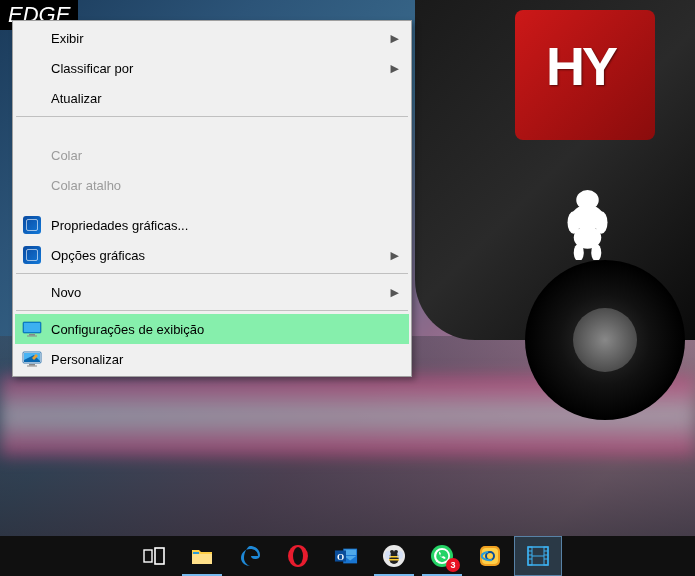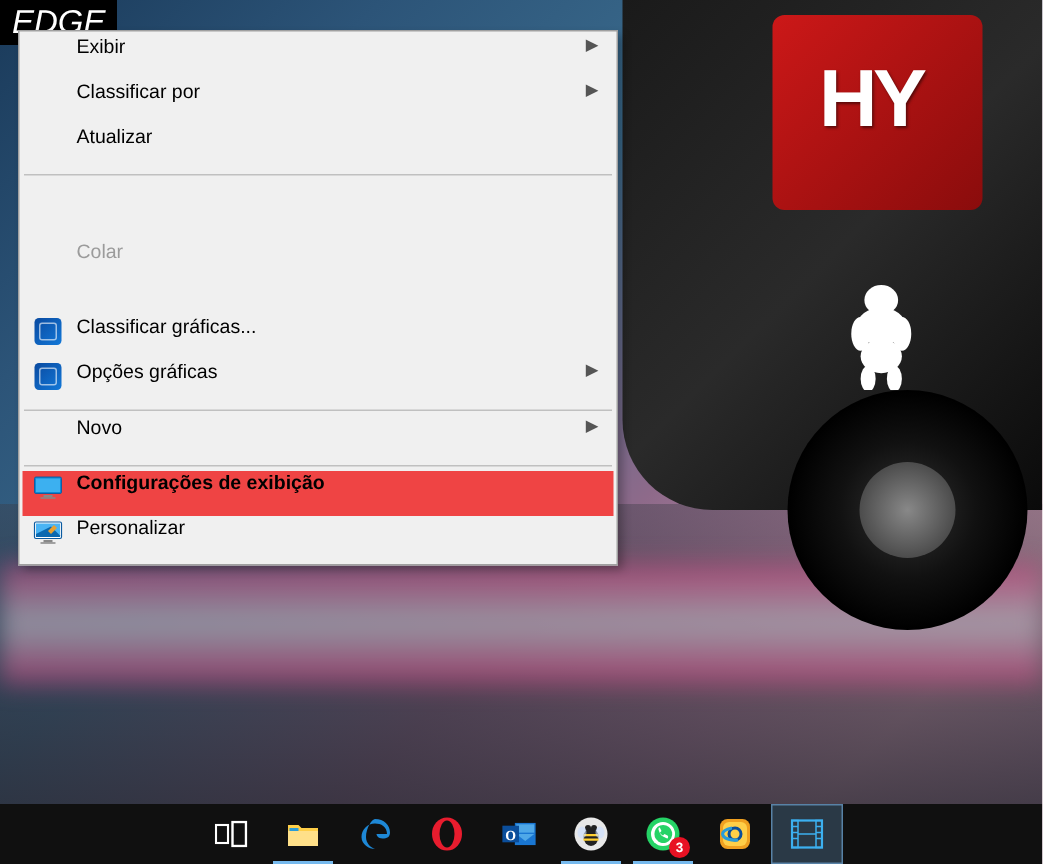--- a/index.html
+++ b/index.html
@@ -32,27 +32,27 @@
     top: 20px;
     left: 12px;
     width: 400px;
     background: #f0f0f0;
     border: 1px solid #a0a0a0;
     box-shadow: 3px 3px 6px rgba(0,0,0,0.3);
     padding: 2px;
   }
   .menu-item {
     display: flex;
-    align-items: flex-start;
+    align-items: center;
     height: 30px;
     padding: 0 6px 0 6px;
     cursor: default;
     position: relative;
   }
-  .menu-item.highlighted { background: #ef4444; font-weight: bold; }
+  .menu-item.highlighted { background: #86efac; }
   .menu-item.disabled { color: #9b9b9b; }
   .menu-icon {
     width: 22px;
     height: 22px;
     margin-right: 8px;
     flex-shrink: 0;
     display: flex;
     align-items: center;
     justify-content: center;
   }
@@ -166,29 +166,30 @@
       <span class="menu-label">Atualizar</span>
     </div>
     <div class="menu-sep"></div>
 
     <div class="menu-item disabled">
       <span class="menu-icon"></span>
       <span class="menu-label">Colar</span>
     </div>
     <div class="menu-item disabled">
       <span class="menu-icon"></span>
+      <span class="menu-label">Colar atalho</span>
     </div>
     <div class="menu-item">
       <span class="menu-icon"></span>
     </div>
     <div class="menu-item">
       <span class="menu-icon">
           <span class="icon-intel"></span>
         </span>
-      <span class="menu-label">Classificar gráficas...</span>
+      <span class="menu-label">Propriedades gráficas...</span>
     </div>
     <div class="menu-item">
       <span class="menu-icon">
           <span class="icon-intel"></span>
         </span>
       <span class="menu-label">Opções gráficas</span>
       <span class="menu-arrow">▶</span>
     </div>
     <div class="menu-sep"></div>
 

